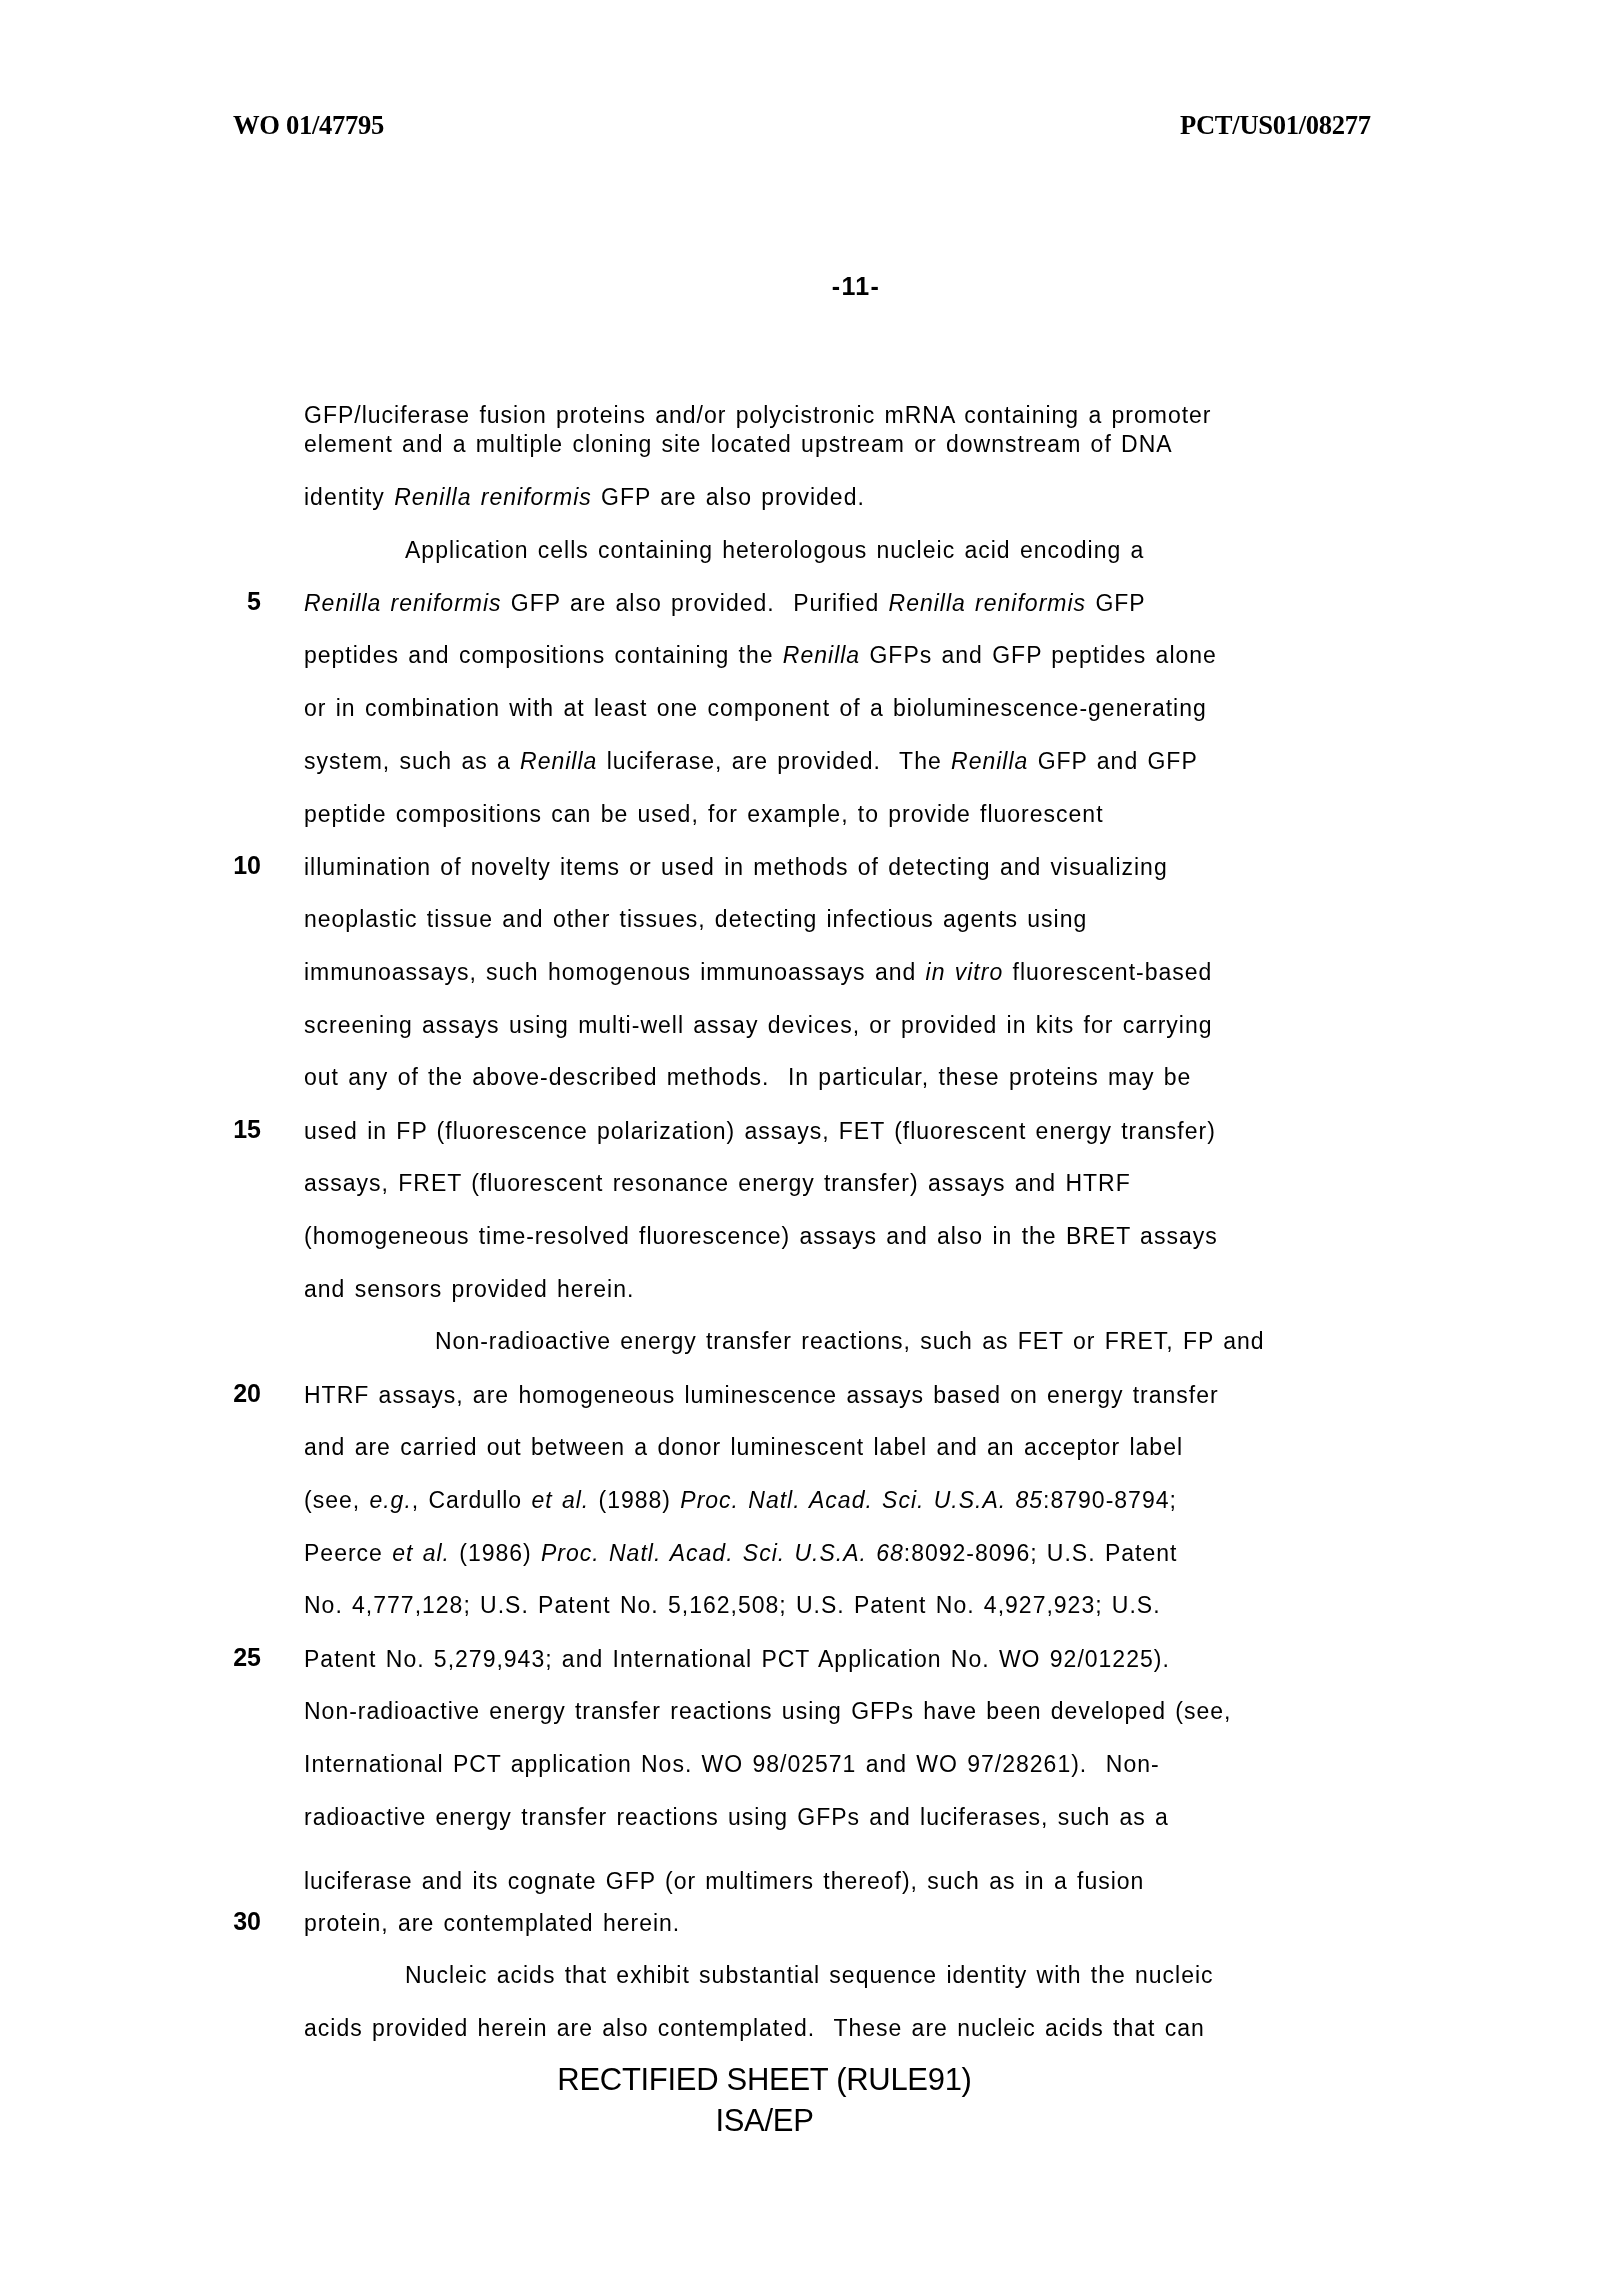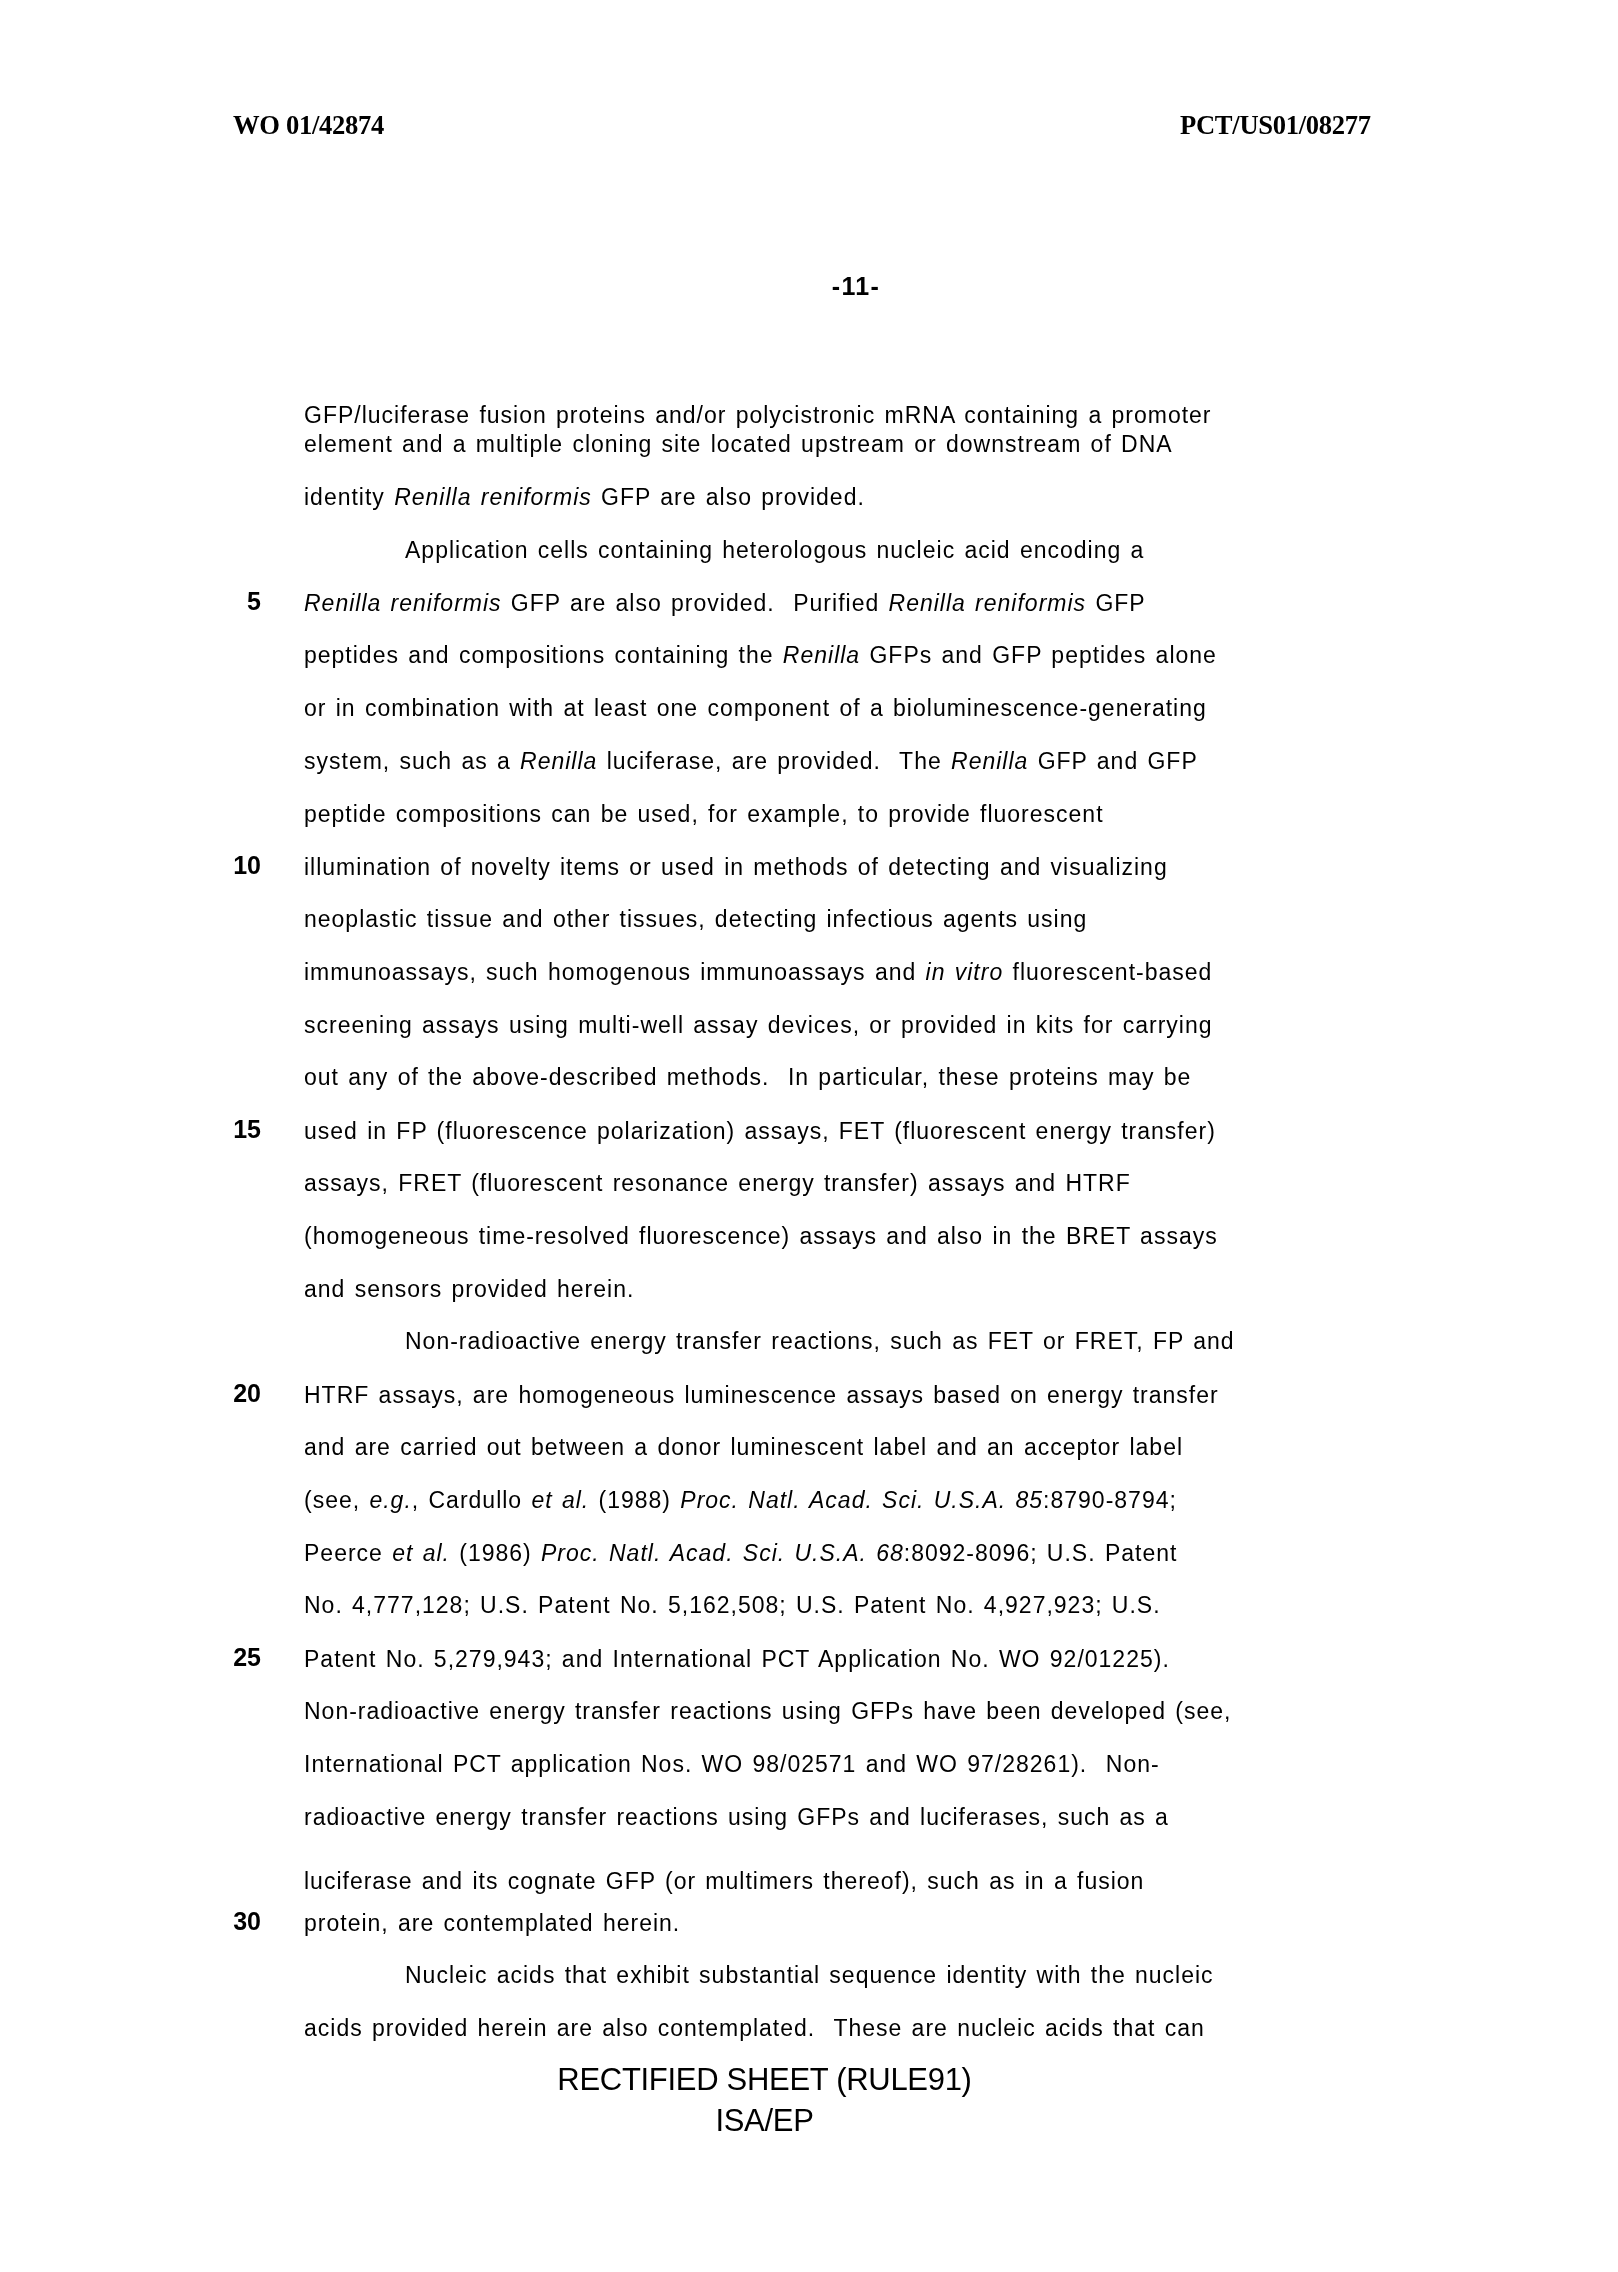--- a/index.html
+++ b/index.html
@@ -14,21 +14,21 @@
   .line i { font-style: italic; }
   .ln { position: absolute; left: 195px; width: 66px; text-align: right; font-family: "Liberation Sans", sans-serif; font-weight: bold; font-size: 25px; line-height: 39px; }
   .footer { position: absolute; left: 0; width: 1619px; text-align: center; font-family: "Liberation Sans", sans-serif; font-size: 31px; line-height: 39px; letter-spacing: -0.3px; }
   .footer-1 { top: 2060px; left: -45px; }
   .footer-2 { top: 2101px; left: -45px; }
 </style>
 </head>
 <body>
 
 <div>
-  <div class="hdr hdr-left">WO 01/42874</div>
+  <div class="hdr hdr-left">WO 01/47795</div>
   <div class="hdr hdr-right">PCT/US01/08277</div>
   <div class="page-num">-11-</div>
 
   <div class="lines" id="body-lines">
       <div class="line" style="top: 372px; margin-top: 24px;"><span>GFP/luciferase fusion proteins and/or polycistronic mRNA containing a promoter</span></div>
       <div class="line" style="top: 425px;"><span>element and a multiple cloning site located upstream or downstream of DNA</span></div>
       <div class="line" style="top: 478px;"><span>identity </span><i>Renilla reniformis</i><span> GFP are also provided.</span></div>
       <div class="line indent" style="top: 531px;"><span>Application cells containing heterologous nucleic acid encoding a</span></div>
       <div class="line" style="top: 584px;"><i>Renilla reniformis</i><span> GFP are also provided.  Purified </span><i>Renilla reniformis</i><span> GFP</span></div>
       <div class="line" style="top: 636px;"><span>peptides and compositions containing the </span><i>Renilla</i><span> GFPs and GFP peptides alone</span></div>
@@ -37,21 +37,21 @@
       <div class="line" style="top: 795px;"><span>peptide compositions can be used, for example, to provide fluorescent</span></div>
       <div class="line" style="top: 848px;"><span>illumination of novelty items or used in methods of detecting and visualizing</span></div>
       <div class="line" style="top: 900px;"><span>neoplastic tissue and other tissues, detecting infectious agents using</span></div>
       <div class="line" style="top: 953px;"><span>immunoassays, such homogenous immunoassays and </span><i>in vitro</i><span> fluorescent-based</span></div>
       <div class="line" style="top: 1006px;"><span>screening assays using multi-well assay devices, or provided in kits for carrying</span></div>
       <div class="line" style="top: 1058px;"><span>out any of the above-described methods.  In particular, these proteins may be</span></div>
       <div class="line" style="top: 1112px;"><span>used in FP (fluorescence polarization) assays, FET (fluorescent energy transfer)</span></div>
       <div class="line" style="top: 1164px;"><span>assays, FRET (fluorescent resonance energy transfer) assays and HTRF</span></div>
       <div class="line" style="top: 1217px;"><span>(homogeneous time-resolved fluorescence) assays and also in the BRET assays</span></div>
       <div class="line" style="top: 1270px;"><span>and sensors provided herein.</span></div>
-      <div class="line indent" style="top: 1322px;"><span>Non-radioactive energy transfer reactions, such as FET or FRET, FP and</span></div>
+      <div class="line indent" style="top: 1322px; margin-left: 30px;"><span>Non-radioactive energy transfer reactions, such as FET or FRET, FP and</span></div>
       <div class="line" style="top: 1376px;"><span>HTRF assays, are homogeneous luminescence assays based on energy transfer</span></div>
       <div class="line" style="top: 1428px;"><span>and are carried out between a donor luminescent label and an acceptor label</span></div>
       <div class="line" style="top: 1481px;"><span>(see, </span><i>e.g.</i><span>, Cardullo </span><i>et al.</i><span> (1988) </span><i>Proc. Natl. Acad. Sci. U.S.A. 85</i><span>:8790-8794;</span></div>
       <div class="line" style="top: 1534px;"><span>Peerce </span><i>et al.</i><span> (1986) </span><i>Proc. Natl. Acad. Sci. U.S.A. 68</i><span>:8092-8096; U.S. Patent</span></div>
       <div class="line" style="top: 1586px;"><span>No. 4,777,128; U.S. Patent No. 5,162,508; U.S. Patent No. 4,927,923; U.S.</span></div>
       <div class="line" style="top: 1640px;"><span>Patent No. 5,279,943; and International PCT Application No. WO 92/01225).</span></div>
       <div class="line" style="top: 1692px;"><span>Non-radioactive energy transfer reactions using GFPs have been developed (see,</span></div>
       <div class="line" style="top: 1745px;"><span>International PCT application Nos. WO 98/02571 and WO 97/28261).  Non-</span></div>
       <div class="line" style="top: 1798px;"><span>radioactive energy transfer reactions using GFPs and luciferases, such as a</span></div>
       <div class="line" style="top: 1850px; margin-top: 12px;"><span>luciferase and its cognate GFP (or multimers thereof), such as in a fusion</span></div>

